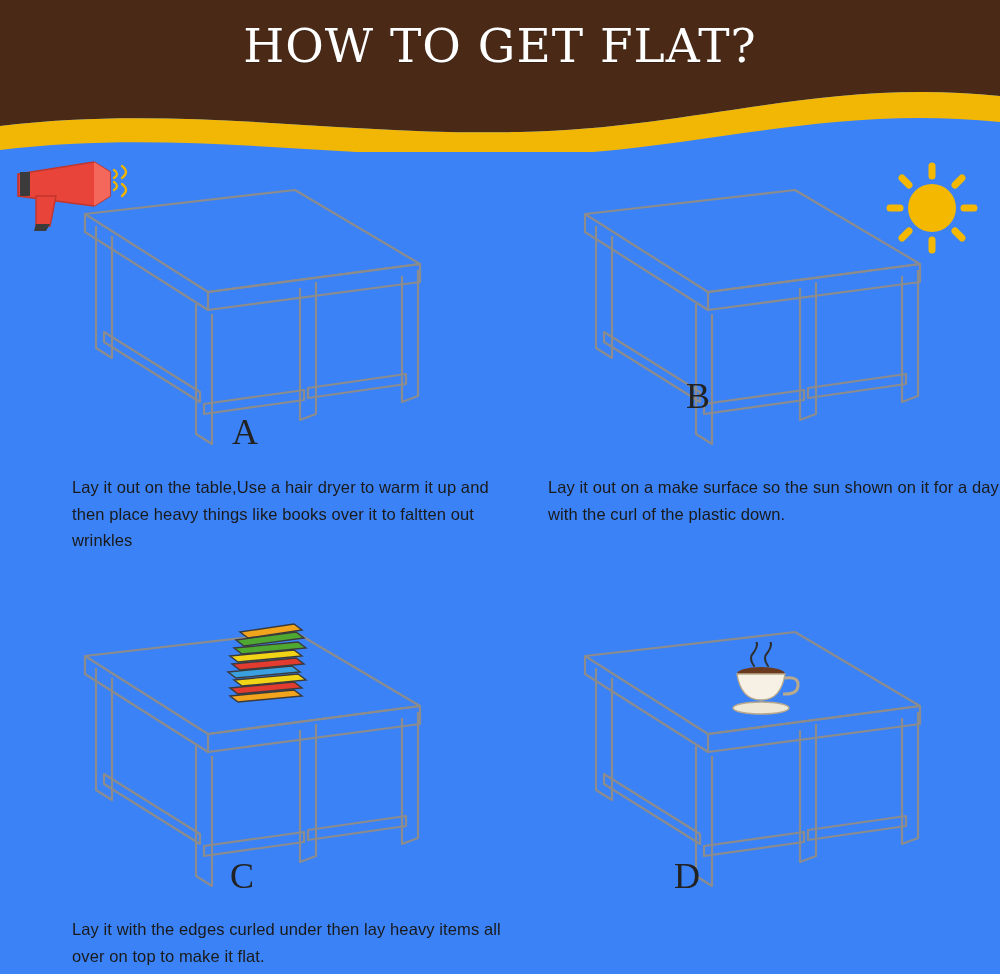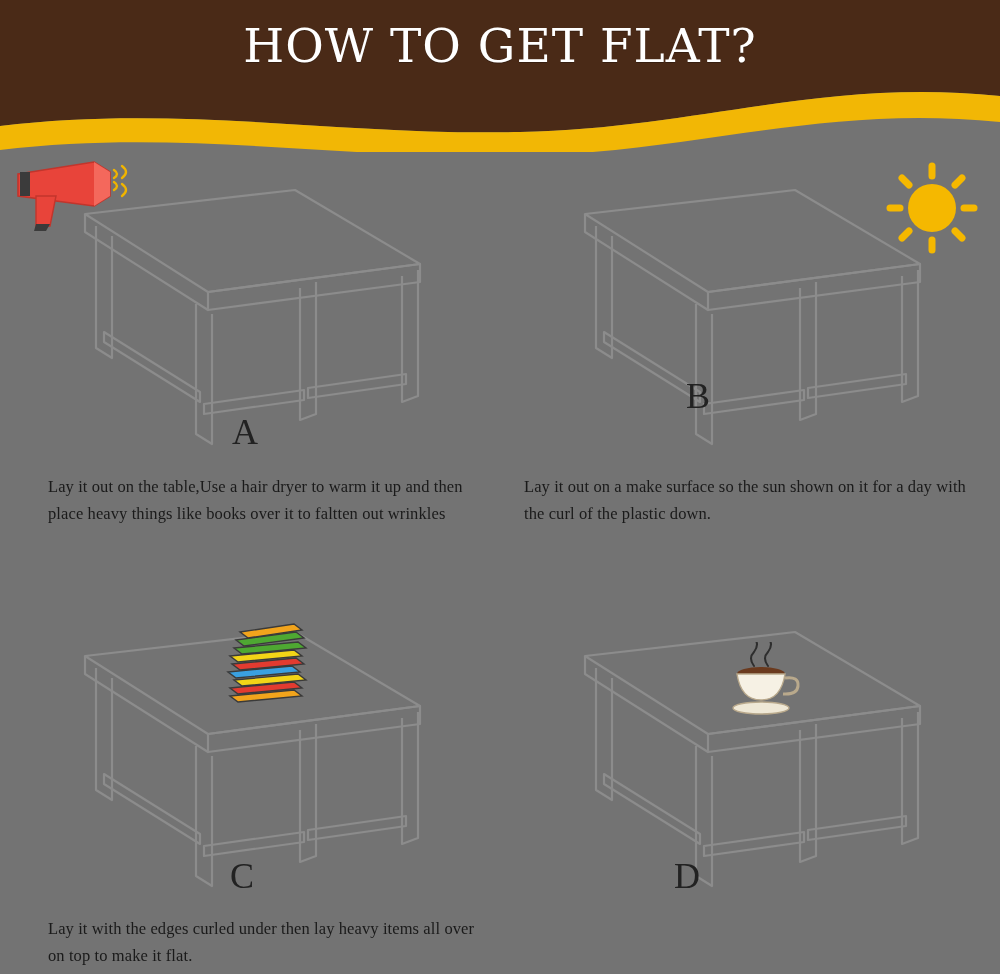--- a/index.html
+++ b/index.html
@@ -6,21 +6,21 @@
   html, body {
     margin: 0; padding: 0;
     width: 1000px; height: 974px;
     background: #ffffff;
     font-family: "Liberation Serif", serif;
     overflow: hidden;
   }
   #page {
     position: relative;
     width: 1000px; height: 974px;
-    background: #737373;
+    background: #3b82f6;
     overflow: hidden;
   }
 
   
   .header {
     position: absolute;
     top: 0; left: 0;
     width: 1000px; height: 152px;
     overflow: hidden;
   }
@@ -43,25 +43,26 @@
   .panel-art { position: absolute; top: 0; left: 0; }
   .panel-letter {
     position: absolute;
     font-family: "Liberation Serif", serif;
     font-size: 36px;
     color: #222;
     line-height: 1;
   }
   .panel-caption {
     position: absolute;
-    font-family: Liberation Serif, serif;
+    font-family: Liberation Sans, sans-serif;
     font-size: 16.5px;
     color: #1a1a1a;
     line-height: 1.62;
     letter-spacing: .1px;
+    margin-left: 24px;
   }
 
   
   #panel-a { left: 0;   top: 152px; width: 500px; height: 400px; }
   #panel-b { left: 500px; top: 152px; width: 500px; height: 400px; }
   #panel-c { left: 0;   top: 560px; width: 500px; height: 414px; }
   #panel-d { left: 500px; top: 560px; width: 500px; height: 414px; }
 
   .table-svg { display:block; }
 </style>

